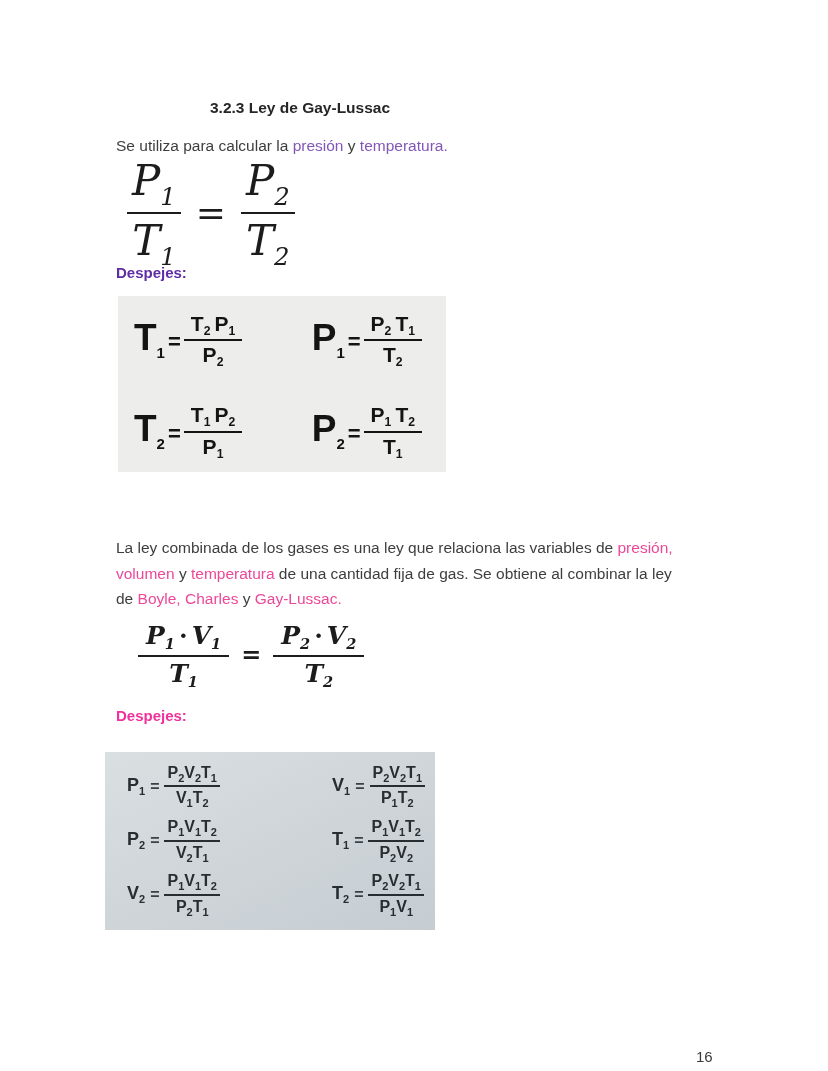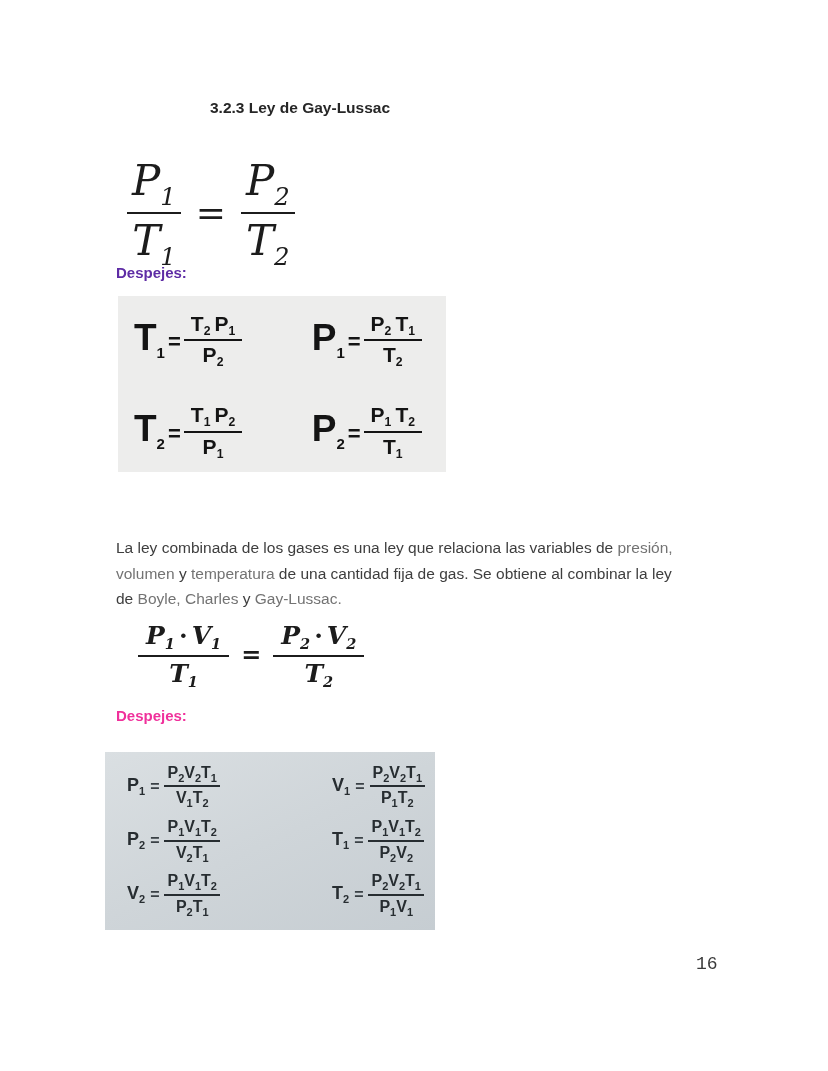--- a/index.html
+++ b/index.html
@@ -7,21 +7,21 @@
         font-family:"Liberation Sans",sans-serif;color:#3e3e3e;}
 
   .heading{position:absolute;margin:0;font-size:15.5px;font-weight:700;color:#262626;white-space:nowrap;}
   .h-gay{left:210px;top:99px;}
   .h-comb{left:207px;top:508px;}
 
   .body-text{position:absolute;margin:0;font-size:15.5px;line-height:25.5px;color:#3e3e3e;white-space:nowrap;}
   .para-gay{left:116px;top:133px;}
   .para-comb{left:116px;top:535px;}
   .c-purple{color:#8357b8;}
-  .c-pink{color:#737373;}
+  .c-pink{color:#ec4899;}
 
   .despejes{position:absolute;font-size:15px;font-weight:700;}
   .despejes-gay{left:116px;top:264px;color:#5e2ca5;}
   .despejes-comb{left:116px;top:707px;color:#f0309b;}
 
   
   .ffrac{display:inline-flex;flex-direction:column;align-items:center;}
   .fnum{display:flex;align-items:baseline;justify-content:center;border-bottom:2.5px solid currentColor;padding:0 5px 2px;}
   .fden{display:flex;align-items:baseline;justify-content:center;padding-top:2px;}
   .fsub{font-size:58%;vertical-align:-0.35em;line-height:1;}
@@ -57,29 +57,30 @@
     background:linear-gradient(155deg,#dadfe2 0%,#cfd5d9 50%,#c6cdd2 100%);
     box-sizing:border-box;padding:12px 10px 12px 22px;
     display:grid;grid-template-columns:auto auto;justify-content:space-between;align-content:space-between;}
   .sol2{display:flex;align-items:center;font-weight:700;color:#272d31;}
   .sol2 > .fvar{font-size:18px;line-height:1;}
   .sol2 .feq{font-size:16px;margin:0 5px;color:#3a4146;}
   .sol2 .ffrac{font-size:16px;}
   .sol2 .fnum{border-bottom-width:2px;padding:0 3px 1px;}
   .sol2 .fsub{font-size:11px;vertical-align:-0.4em;}
 
-  .pagenum{position:absolute;left:696px;top:954px;font-size:18px;color:#3a3a3a;font-family:Liberation Mono, monospace;}
+  .pagenum{position:absolute;left:696px;top:1048px;font-size:15px;color:#3a3a3a;}
 </style>
 </head>
 <body>
 
 <div class="page">
 
   <h2 class="heading h-gay">3.2.3 Ley de Gay-Lussac</h2>
 
+  <p class="body-text para-gay"><span>Se utiliza para calcular la </span><span class="c-purple">presión</span><span> y </span><span class="c-purple">temperatura.</span></p>
 
   <div class="formula-main">
       <span class="ffrac">
         <span class="fnum">
           <span class="fvar">P<span class="fsub">1</span></span>
         </span>
         <span class="fden">
           <span class="fvar">T<span class="fsub">1</span></span>
         </span>
       </span>

